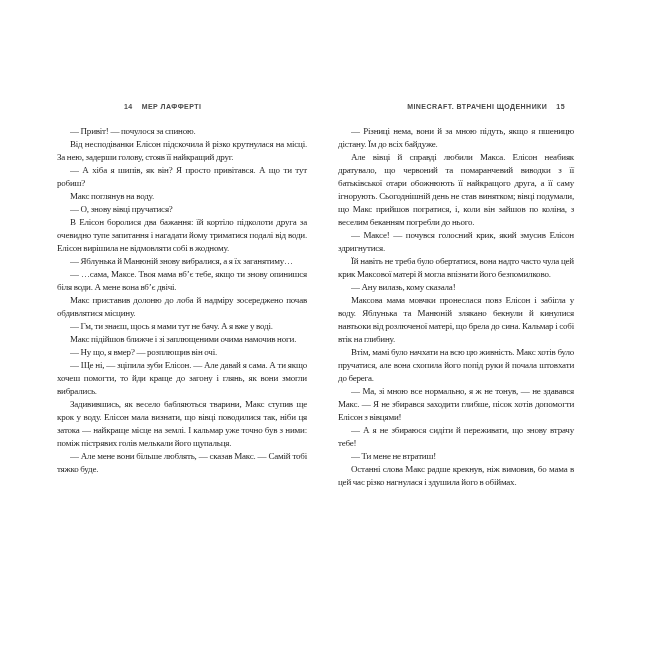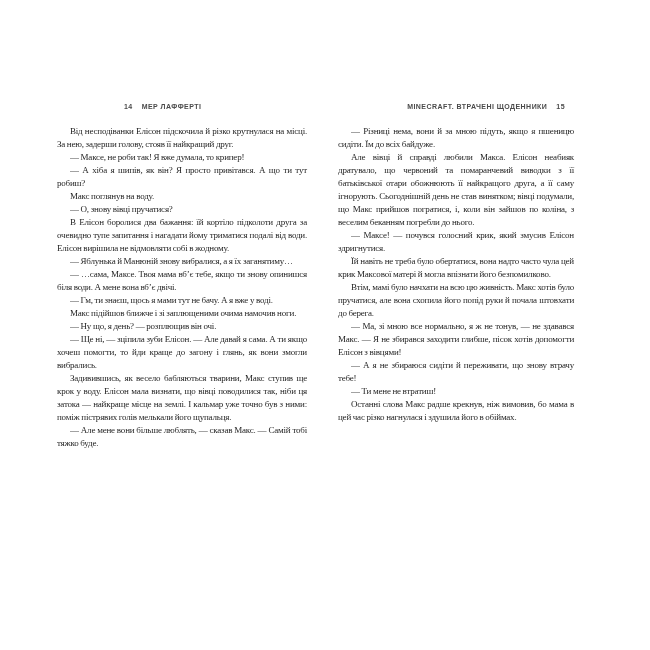--- a/index.html
+++ b/index.html
@@ -60,41 +60,44 @@
 
   <div class="running-head running-head-left">
     <span class="pagenum-gap-right">14</span><span>МЕР ЛАФФЕРТІ</span>
   </div>
 
   <div class="running-head running-head-right">
     <span>MINECRAFT. ВТРАЧЕНІ ЩОДЕННИКИ</span><span class="pagenum-gap-left">15</span>
   </div>
 
   <div class="text-column text-column-left">
+      <p>— Привіт! — почулося за спиною.</p>
       <p>Від несподіванки Елісон підскочила й різко крутнулася на місці. За нею, задерши голову, стояв її найкращий друг.</p>
-      <p>— Максе, не роби так! Я вже думала, то крипер!</p>
       <p>— А хіба я шипів, як він? Я просто привітався. А що ти тут робиш?</p>
       <p>Макс поглянув на воду.</p>
       <p>— О, знову вівці пручатися?</p>
       <p>В Елісон боролися два бажання: їй кортіло підколоти друга за очевидно тупе запитання і нагадати йому триматися подалі від води. Елісон вирішила не відмовляти собі в жодному.</p>
       <p>— Яблунька й Манюній знову вибралися, а я їх заганятиму…</p>
       <p>— …сама, Максе. Твоя мама вб’є тебе, якщо ти знову опинишся біля води. А мене вона вб’є двічі.</p>
+      <p>Макс приставив долоню до лоба й надміру зосереджено почав обдивлятися місцину.</p>
       <p>— Гм, ти знаєш, щось я мами тут не бачу. А я вже у воді.</p>
       <p>Макс підійшов ближче і зі заплющеними очима намочив ноги.</p>
-      <p>— Ну що, я день? — розплющив він очі.</p>
+      <p>— Ну що, я вмер? — розплющив він очі.</p>
       <p>— Ще ні, — зціпила зуби Елісон. — Але давай я сама. А ти якщо хочеш помогти, то йди краще до загону і глянь, як вони змогли вибрались.</p>
       <p>Задивившись, як весело бабляються тварини, Макс ступив ще крок у воду. Елісон мала визнати, що вівці поводилися так, ніби ця затока — найкраще місце на землі. І кальмар уже точно був з ними: поміж пістрявих голів мелькали його щупальця.</p>
       <p>— Але мене вони більше люблять, — сказав Макс. — Самій тобі тяжко буде.</p>
     </div>
 
   <div class="text-column text-column-right">
-      <p>— Різниці нема, вони й за мною підуть, якщо я пшеницю сидіти. Їм до всіх байдуже.</p>
+      <p>— Різниці нема, вони й за мною підуть, якщо я пшеницю дістану. Їм до всіх байдуже.</p>
       <p>Але вівці й справді любили Макса. Елісон неабияк дратувало, що червоний та помаранчевий виводки з її батьківської отари обожнюють її найкращого друга, а її саму ігнорують. Сьогоднішній день не став винятком; вівці подумали, що Макс прийшов погратися, і, коли він зайшов по коліна, з веселим беканням погребли до нього.</p>
       <p>— Максе! — почувся голосний крик, який змусив Елісон здригнутися.</p>
       <p>Їй навіть не треба було обертатися, вона надто часто чула цей крик Максової матері й могла впізнати його безпомилково.</p>
+      <p>— Ану вилазь, кому сказала!</p>
+      <p>Максова мама мовчки пронеслася повз Елісон і забігла у воду. Яблунька та Манюній злякано бекнули й кинулися навтьоки від розлюченої матері, що брела до сина. Кальмар і собі втік на глибину.</p>
       <p>Втім, мамі було начхати на всю цю живність. Макс хотів було пручатися, але вона схопила його попід руки й почала штовхати до берега.</p>
       <p>— Ма, зі мною все нормально, я ж не тонув, — не здавався Макс. — Я не збирався заходити глибше, пісок хотів допомогти Елісон з вівцями!</p>
       <p>— А я не збираюся сидіти й переживати, що знову втрачу тебе!</p>
       <p>— Ти мене не втратиш!</p>
       <p>Останні слова Макс радше крекнув, ніж вимовив, бо мама в цей час різко нагнулася і здушила його в обіймах.</p>
     </div>
 
 </div>
 
 </body></html>

